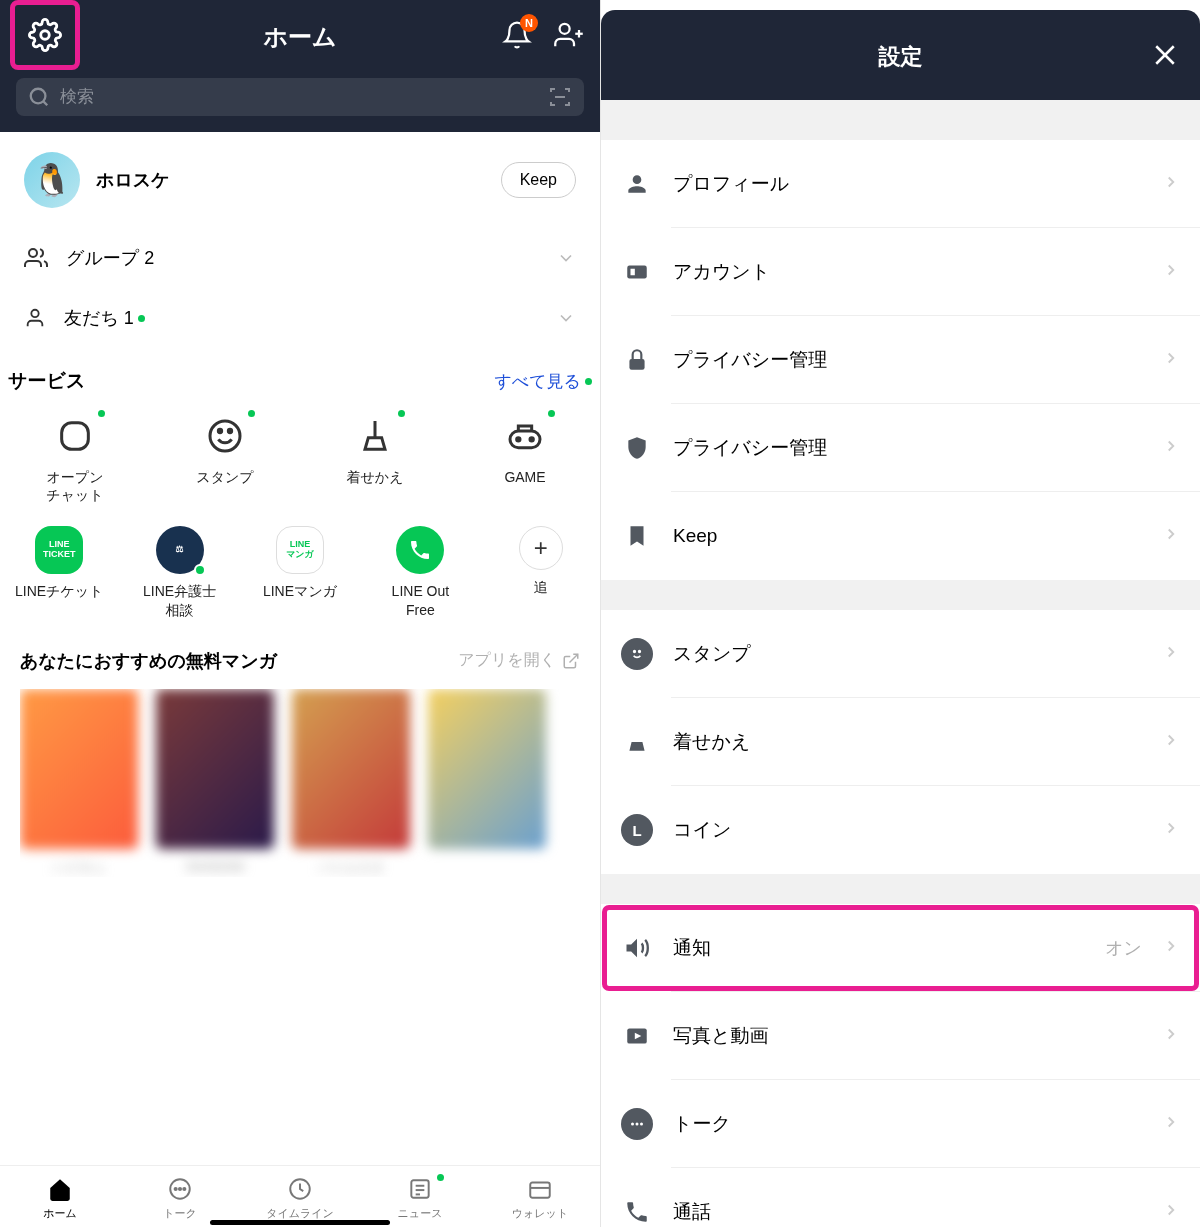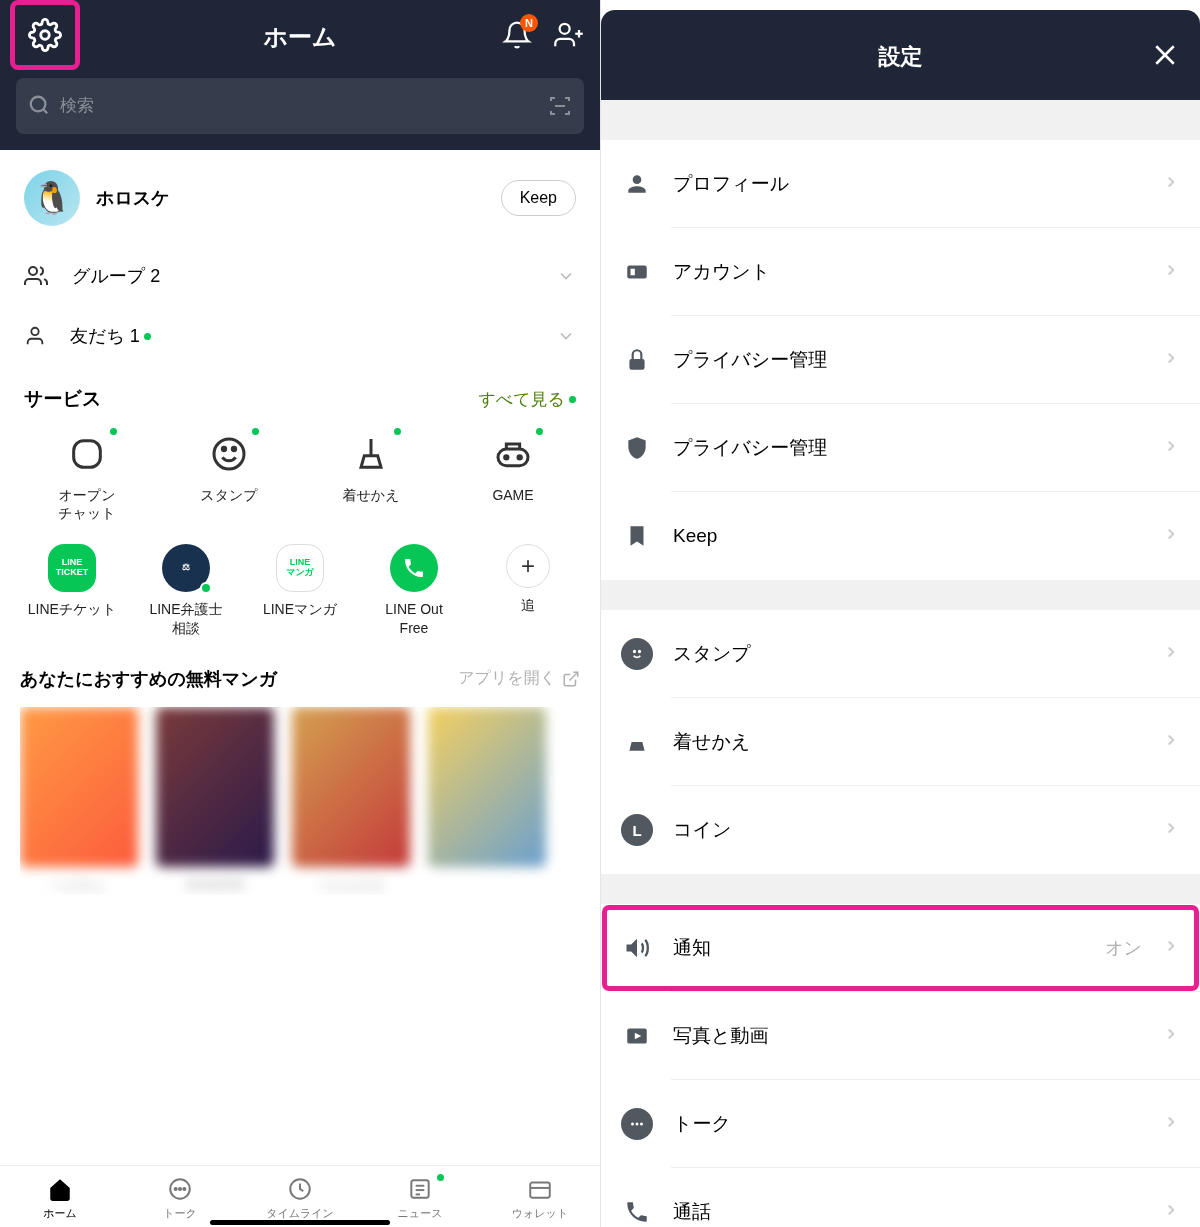--- a/index.html
+++ b/index.html
@@ -74,22 +74,23 @@
       font-size: 11px;
       font-weight: bold;
       display: flex;
       align-items: center;
       justify-content: center;
     }
     .add-friend-btn { color: #fff; }
     .search-bar {
       background: rgba(255,255,255,0.1);
       border-radius: 8px;
-      height: 56px;
-      display: flex;
+      height: 38px;
+      display: flex;
+      align-items: center;
       padding: 16px 12px;
     }
     .search-icon { color: #8a8f98; margin-right: 10px; }
     .search-input {
       flex: 1;
       background: transparent;
       border: none;
       color: #fff;
       font-size: 17px;
       outline: none;
@@ -121,49 +122,49 @@
       background: #fff;
     }
 
     .list-section {
       padding: 0 24px;
     }
     .list-row {
       display: flex;
       align-items: center;
       padding: 18px 0;
-      gap: 24px;
+      gap: 18px;
       position: relative;
     }
     .list-row-label { font-size: 18px; display: flex; align-items: center; gap: 4px; }
     .green-dot {
       width: 7px; height: 7px;
       background: #06c755;
       border-radius: 50%;
       display: inline-block;
     }
     .chevron {
       margin-left: auto;
       color: #bbb;
     }
     .people-icon { color: #333; }
 
     .services-section {
       margin-top: 10px;
-      padding: 0 18px;
+      padding: 0 2px;
     }
     .section-header {
       display: flex;
       align-items: center;
       justify-content: space-between;
       padding: 10px 6px 18px;
     }
     .section-title { font-size: 19px; font-weight: 700; }
     .section-more {
-      color: #4d7c0f;
+      color: #1d4ed8;
       font-size: 17px;
       display: flex;
       align-items: center;
       gap: 4px;
     }
     .services-grid {
       display: grid;
       grid-template-columns: repeat(4, 1fr);
       gap: 24px 4px;
       text-align: center;

